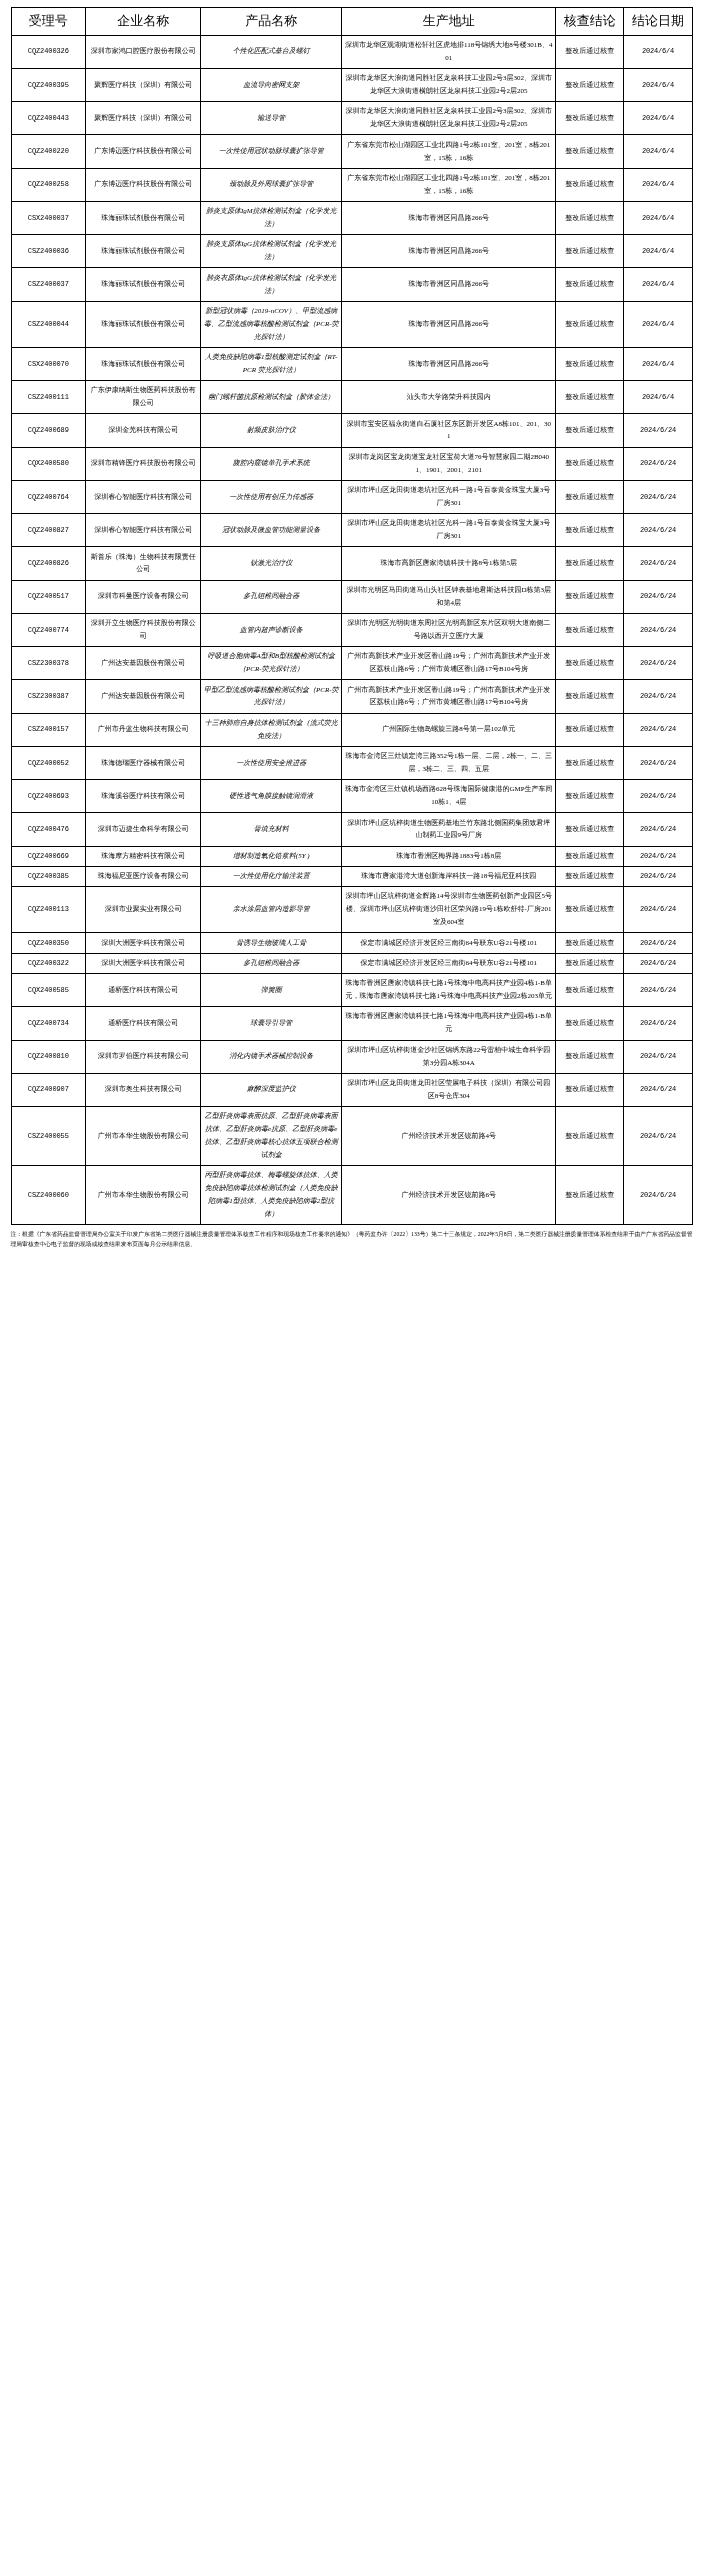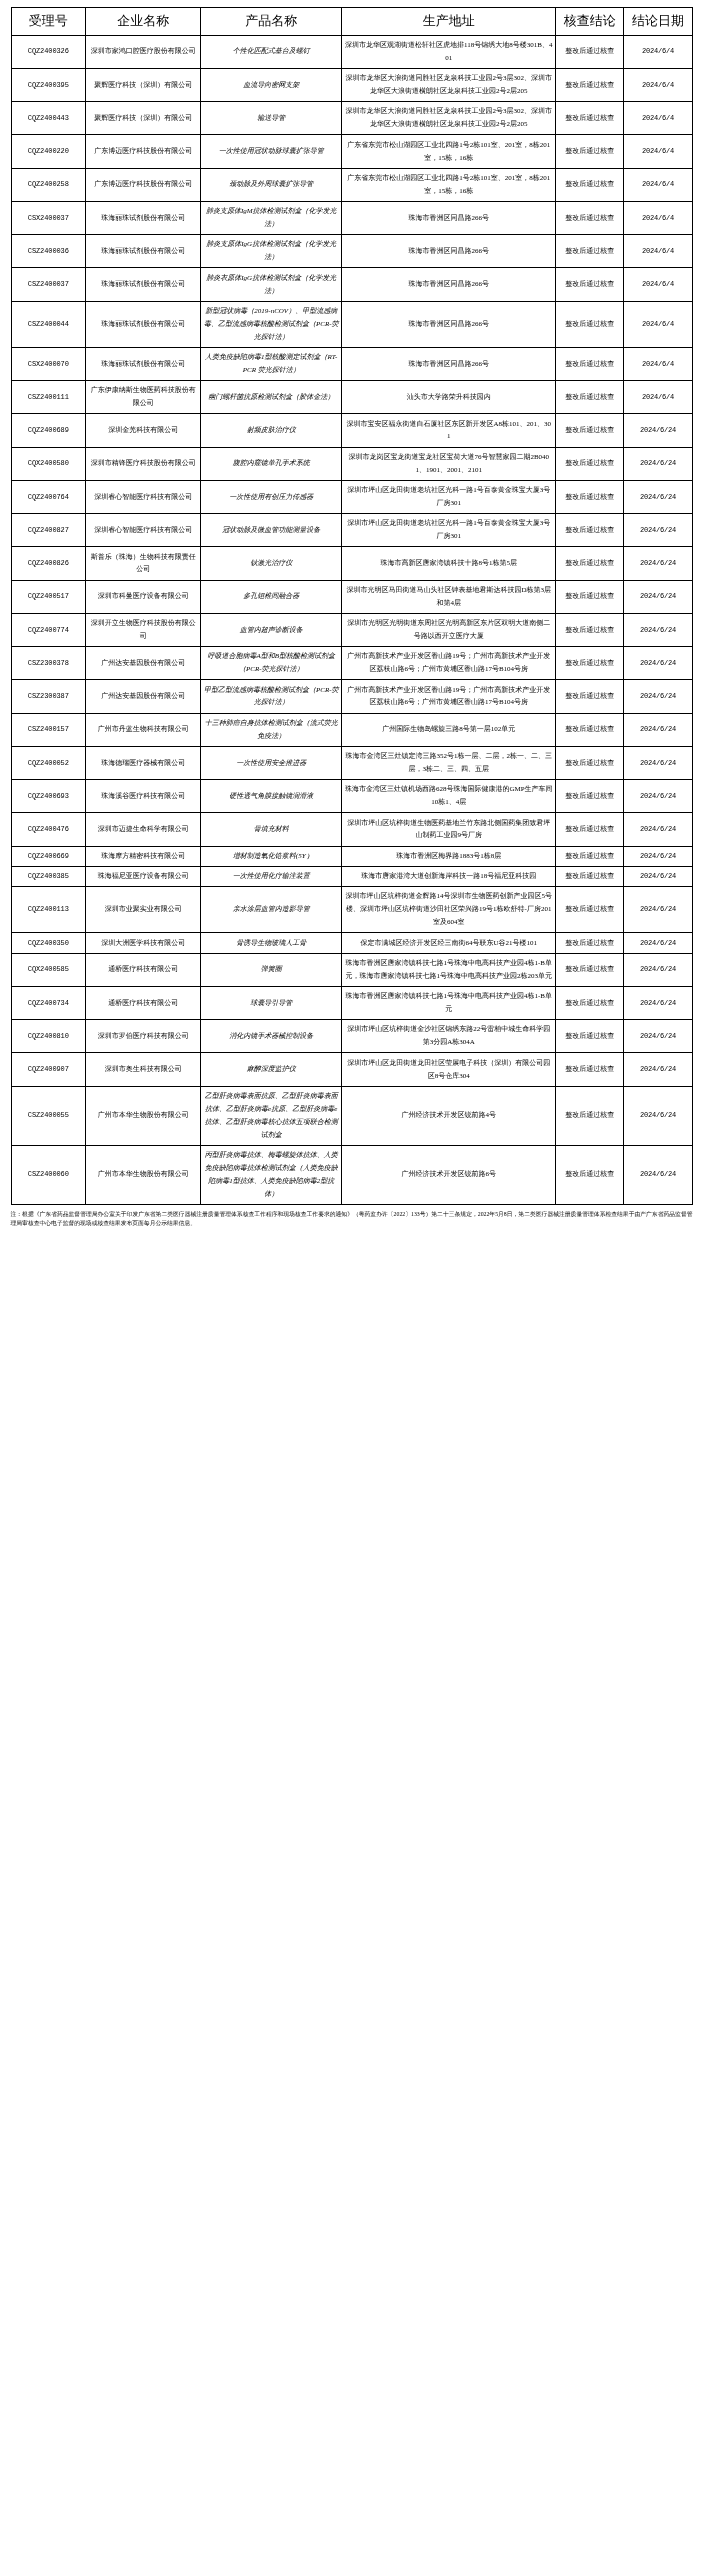--- a/index.html
+++ b/index.html
@@ -311,20 +311,28 @@
         </tr>
         <tr>
           <td class="accept">CQZ2400350</td>
           <td class="company">深圳大洲医学科技有限公司</td>
           <td class="product">骨诱导生物玻璃人工骨</td>
           <td class="address">保定市满城区经济开发区经三南街64号联东U谷21号楼101</td>
           <td class="conclusion">整改后通过核查</td>
           <td class="date">2024/6/24</td>
         </tr>
         <tr>
+          <td class="accept">CQZ2400322</td>
+          <td class="company">深圳大洲医学科技有限公司</td>
+          <td class="product">多孔钽椎间融合器</td>
+          <td class="address">保定市满城区经济开发区经三南街64号联东U谷21号楼101</td>
+          <td class="conclusion">整改后通过核查</td>
+          <td class="date">2024/6/24</td>
+        </tr>
+        <tr>
           <td class="accept">CQX2400585</td>
           <td class="company">通桥医疗科技有限公司</td>
           <td class="product">弹簧圈</td>
           <td class="address">珠海市香洲区唐家湾镇科技七路1号珠海中电高科技产业园4栋1-B单元，珠海市唐家湾镇科技七路1号珠海中电高科技产业园2栋203单元</td>
           <td class="conclusion">整改后通过核查</td>
           <td class="date">2024/6/24</td>
         </tr>
         <tr>
           <td class="accept">CQZ2400734</td>
           <td class="company">通桥医疗科技有限公司</td>

